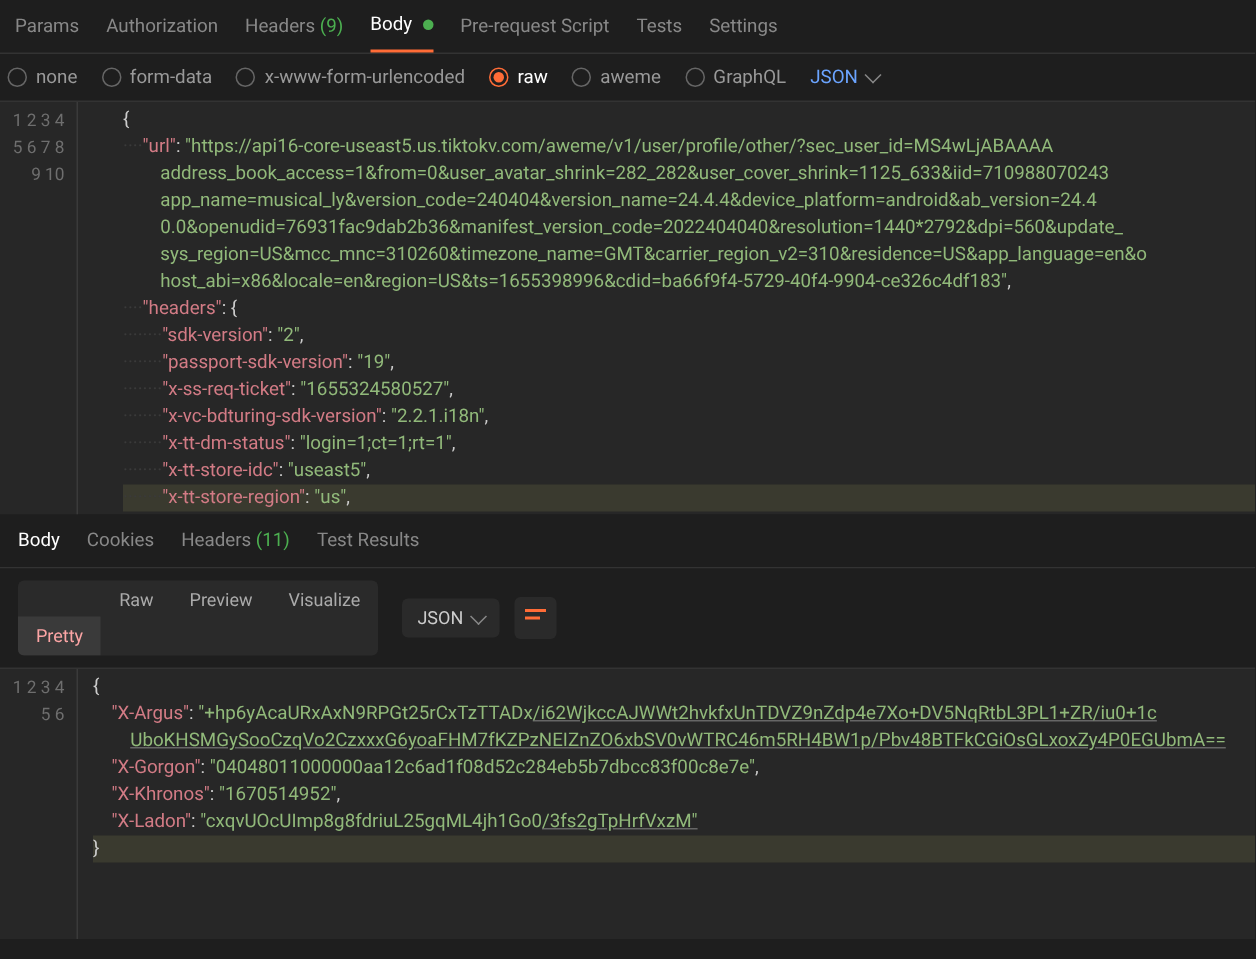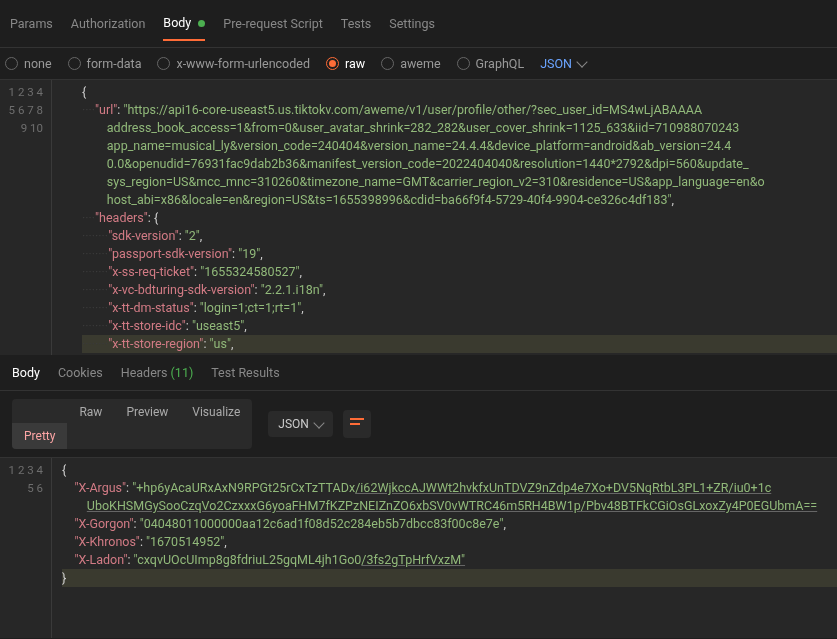--- a/index.html
+++ b/index.html
@@ -13,21 +13,21 @@
     color: #ccc;
     font-size: 13px;
     width: 837px;
     height: 639px;
     overflow: hidden;
   }
   .req-tabs {
     display: flex;
     border-bottom: 1px solid #333;
     padding: 0 10px;
-    height: 48px;
+    height: 36px;
     align-items: center;
     gap: 18px;
     background: #1e1e1e;
   }
   .req-tab {
     color: #888;
     padding: 9px 0;
     cursor: pointer;
     font-size: 12.5px;
   }
@@ -168,20 +168,24 @@
   .editor-req { height: 275px; gap: 20px; }
   .editor-resp { flex:1; }
   .resp-section{background:#1e1e1e}
 </style>
 </head>
 <body>
 
 <div class="req-tabs">
   <div class="req-tab">Params</div>
   <div class="req-tab">Authorization</div>
+  <div class="req-tab">
+    <span>Headers</span>
+    <span class="count">(9)</span>
+  </div>
   <div class="req-tab active">
     <span>Body</span>
     <span class="dot"></span>
   </div>
   <div class="req-tab">Pre-request Script</div>
   <div class="req-tab">Tests</div>
   <div class="req-tab">Settings</div>
 </div>
 
 <div class="body-type-row">

